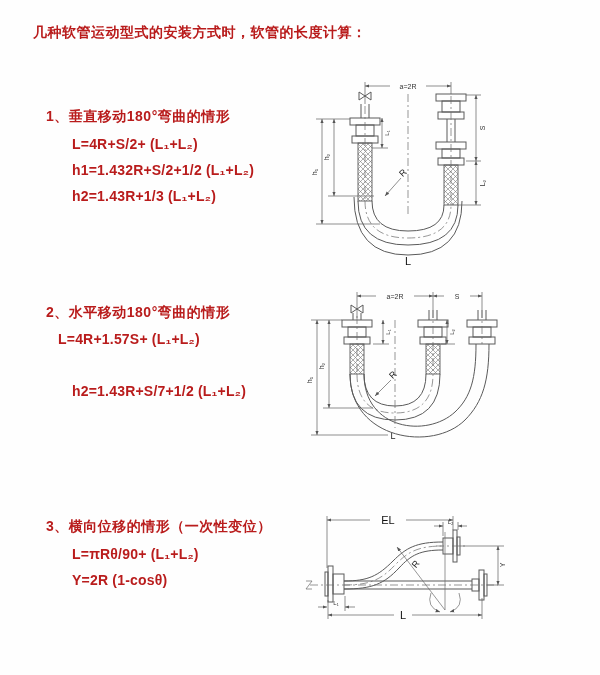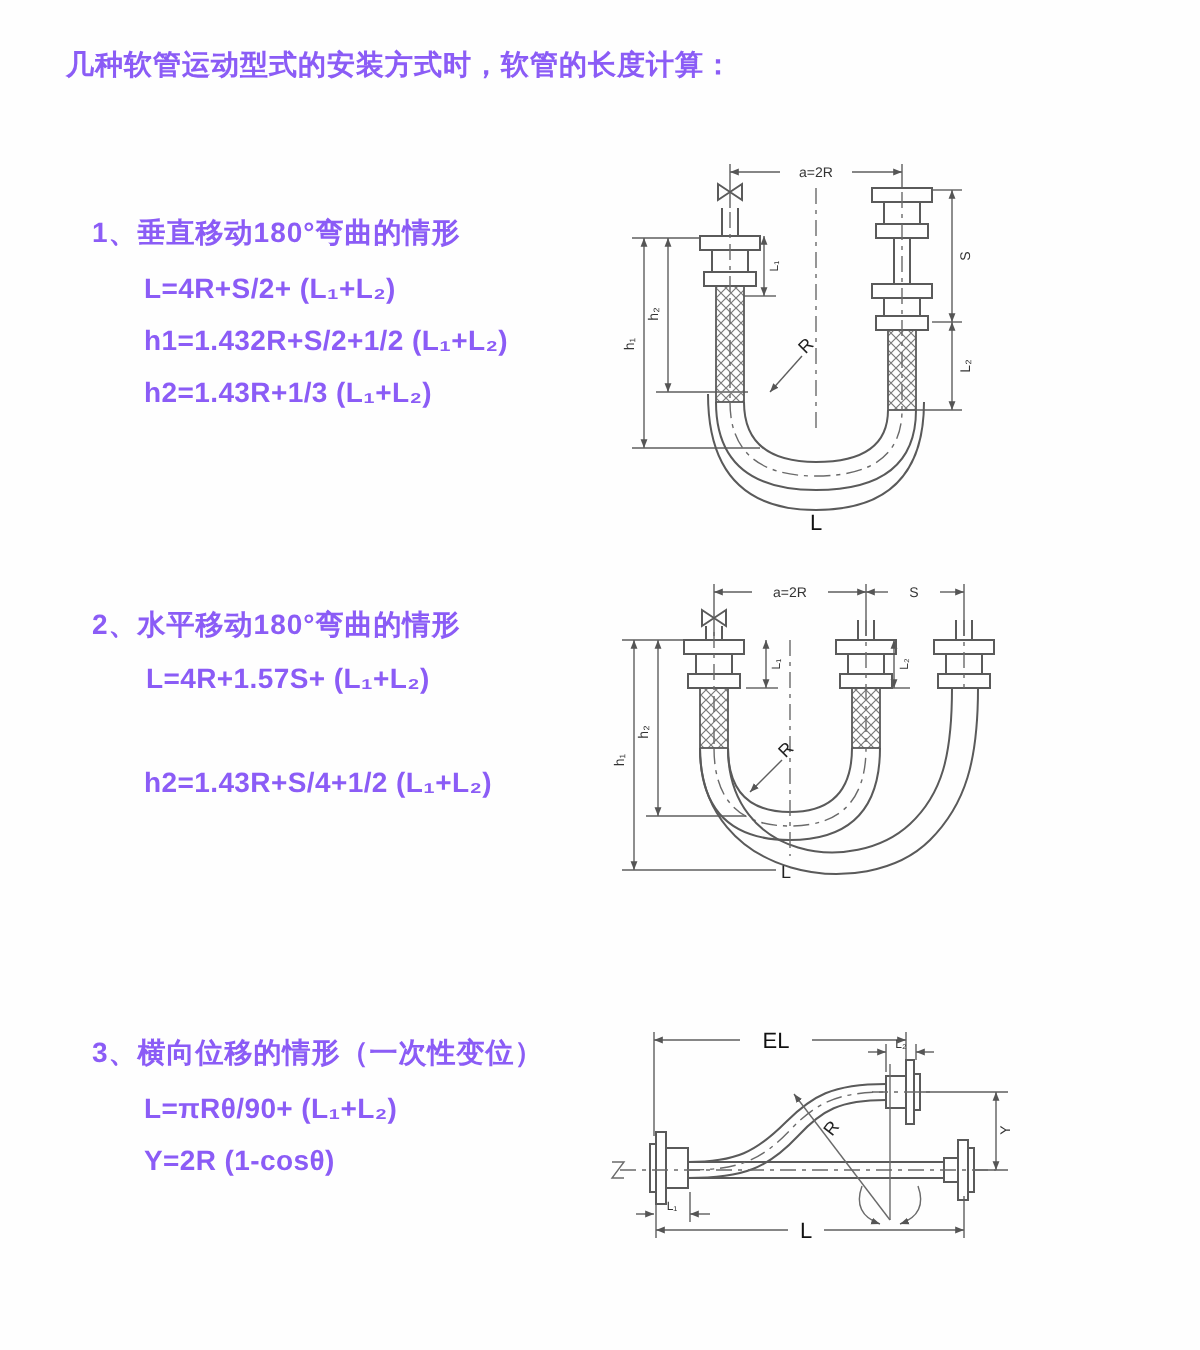--- a/index.html
+++ b/index.html
@@ -1,17 +1,17 @@
 <!DOCTYPE html>
 <html><head>
 <meta charset="utf-8">
 <style>
   html,body{margin:0;padding:0;background:#fff;}
   .page{position:relative;width:600px;height:675px;background:#fefefe;overflow:hidden;
-        font-family:"Liberation Sans","DejaVu Sans",sans-serif;color:#8b5cf6;}
+        font-family:"Liberation Sans","DejaVu Sans",sans-serif;color:#b91c1c;}
   .title{position:absolute;left:33px;top:24px;font-size:14px;font-weight:bold;letter-spacing:.5px;}
   .sec-heading{position:absolute;font-size:14px;font-weight:bold;letter-spacing:.5px;text-align:center;}
   .formula{position:absolute;font-size:14px;font-weight:700;letter-spacing:.2px;}
   svg{position:absolute;overflow:visible;}
   .ln{stroke:#5a5a5a;stroke-width:1;fill:none;}
   .thin{stroke:#6a6a6a;stroke-width:.7;fill:none;}
   .dash{stroke-dasharray:8 3 2 3;}
   .dim{stroke:#5e5e5e;stroke-width:.7;fill:none;}
   .dimtxt{font-size:7px;fill:#333;font-family:"Liberation Sans","DejaVu Sans",sans-serif;}
   .smtxt{font-size:6px;fill:#333;}
@@ -25,22 +25,22 @@
 <div class="page">
 
   <div class="title">几种软管运动型式的安装方式时，软管的长度计算：</div>
 
   <div class="sec-heading" style="left:46px;top:108px">1、垂直移动180°弯曲的情形</div>
   <div class="formula" style="left:72px;top:136px">L=4R+S/2+ (L₁+L₂)</div>
   <div class="formula" style="left:72px;top:162px">h1=1.432R+S/2+1/2 (L₁+L₂)</div>
   <div class="formula" style="left:72px;top:188px">h2=1.43R+1/3 (L₁+L₂)</div>
 
   <div class="sec-heading" style="left:46px;top:304px">2、水平移动180°弯曲的情形</div>
-  <div class="formula" style="left:73px;top:331px">L=4R+1.57S+ (L₁+L₂)</div>
-  <div class="formula" style="left:72px;top:383px">h2=1.43R+S/4+1/2 (L₁+L₂)</div>
+  <div class="formula" style="left:58px;top:331px">L=4R+1.57S+ (L₁+L₂)</div>
+  <div class="formula" style="left:72px;top:383px">h2=1.43R+S/7+1/2 (L₁+L₂)</div>
 
   <div class="sec-heading" style="left:46px;top:518px">3、横向位移的情形（一次性变位）</div>
   <div class="formula" style="left:72px;top:546px">L=πRθ/90+ (L₁+L₂)</div>
   <div class="formula" style="left:72px;top:572px">Y=2R (1-cosθ)</div>
 
   <svg style="left:308px;top:64px" width="290" height="204" viewBox="0 0 290 204">
     <defs>
       <marker id="ar" viewBox="0 0 10 10" refX="9" refY="5" markerWidth="7" markerHeight="7" orient="auto-start-reverse">
         <path d="M0,1.5 L9,5 L0,8.5 z" fill="#555"></path>
       </marker>

